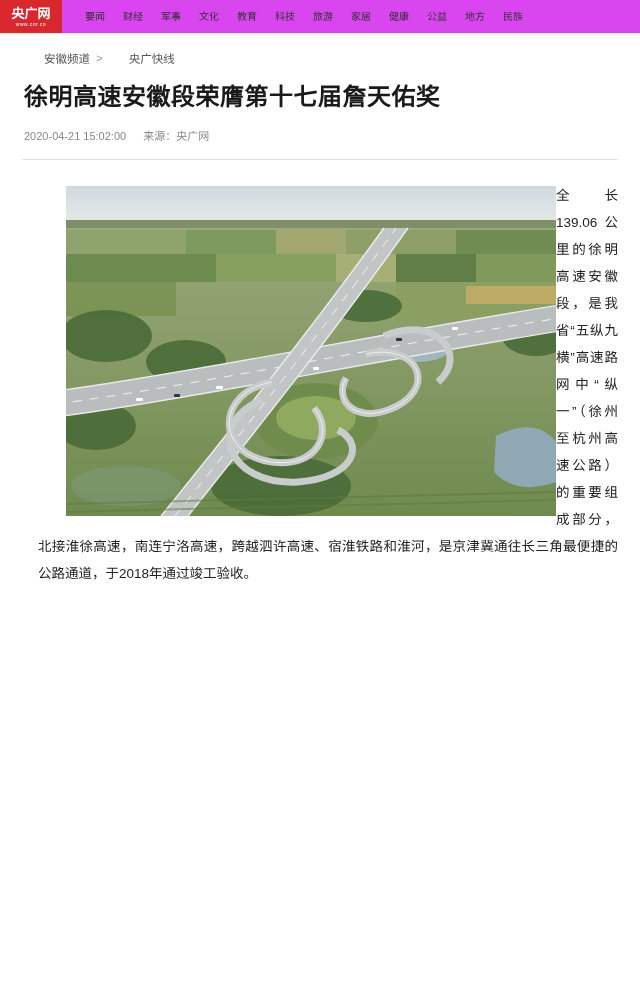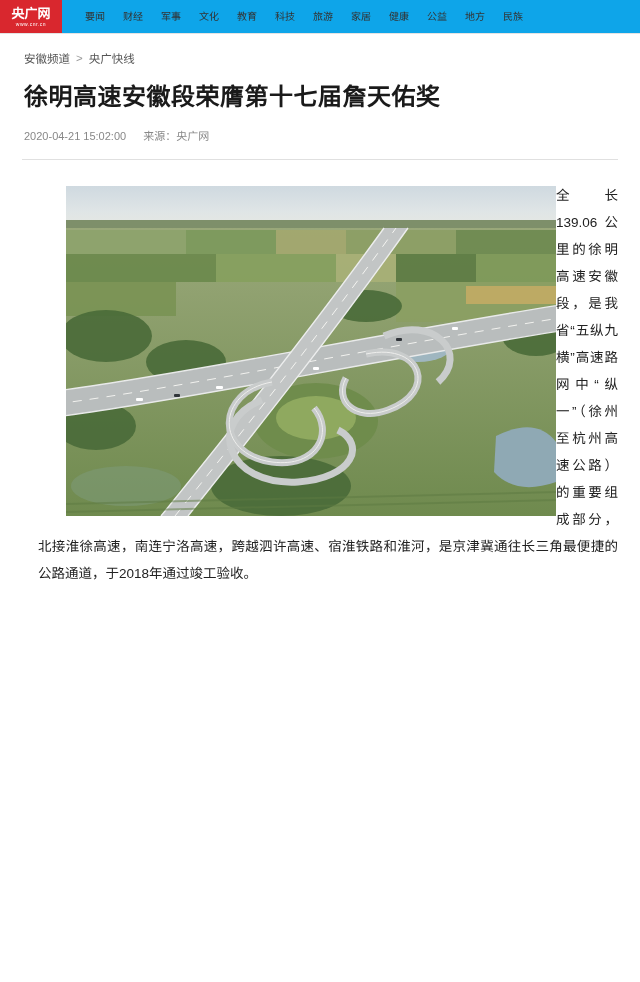--- a/index.html
+++ b/index.html
@@ -15,21 +15,21 @@
     min-height: 982px;
     margin: 0 auto;
     background: #ffffff;
     position: relative;
     overflow: hidden;
   }
 
   
   .topbar {
     height: 34px;
-    background: #0ea5e9;
+    background: #d946ef;
     border-bottom: 1px solid #e3e3e3;
     display: flex;
     align-items: stretch;
   }
   .logo {
     width: 62px;
     background: #d9272e;
     color: #ffffff;
     display: flex;
     flex-direction: column;
@@ -77,20 +77,21 @@
     color: #555;
     padding: 16px 2px 10px 2px;
     display: flex;
     align-items: center;
     gap: 6px;
     white-space: nowrap;
   }
   .breadcrumb a {
     color: #555;
     text-decoration: none;
+    margin-left: 20px;
   }
   .breadcrumb .sep { color: #999; }
 
   h1.title {
     font-family: Liberation Serif, serif;
     font-size: 24px;
     font-weight: bold;
     color: #1a1a1a;
     margin: 6px 2px 14px 2px;
     line-height: 1.3;

